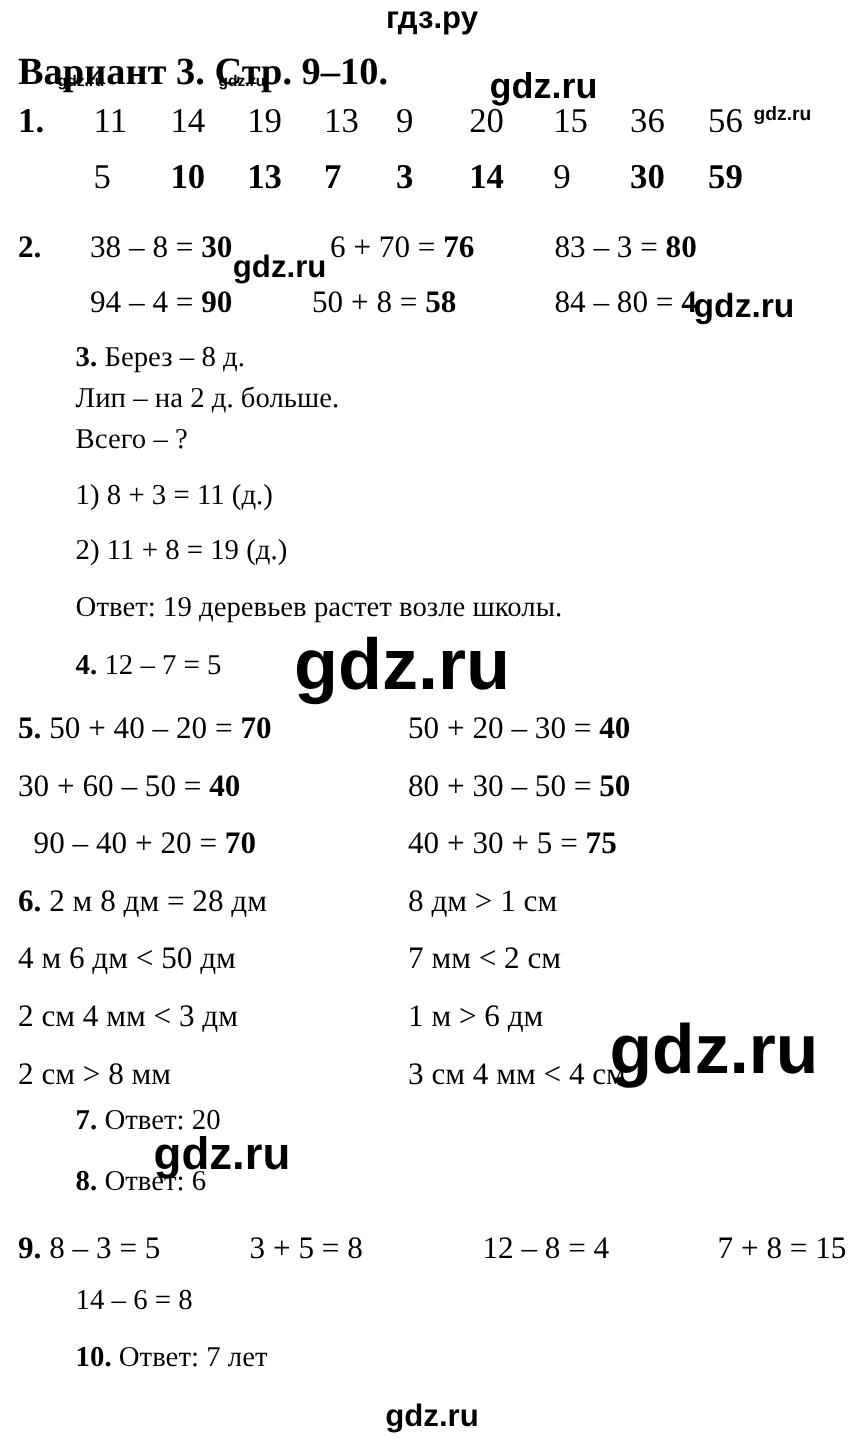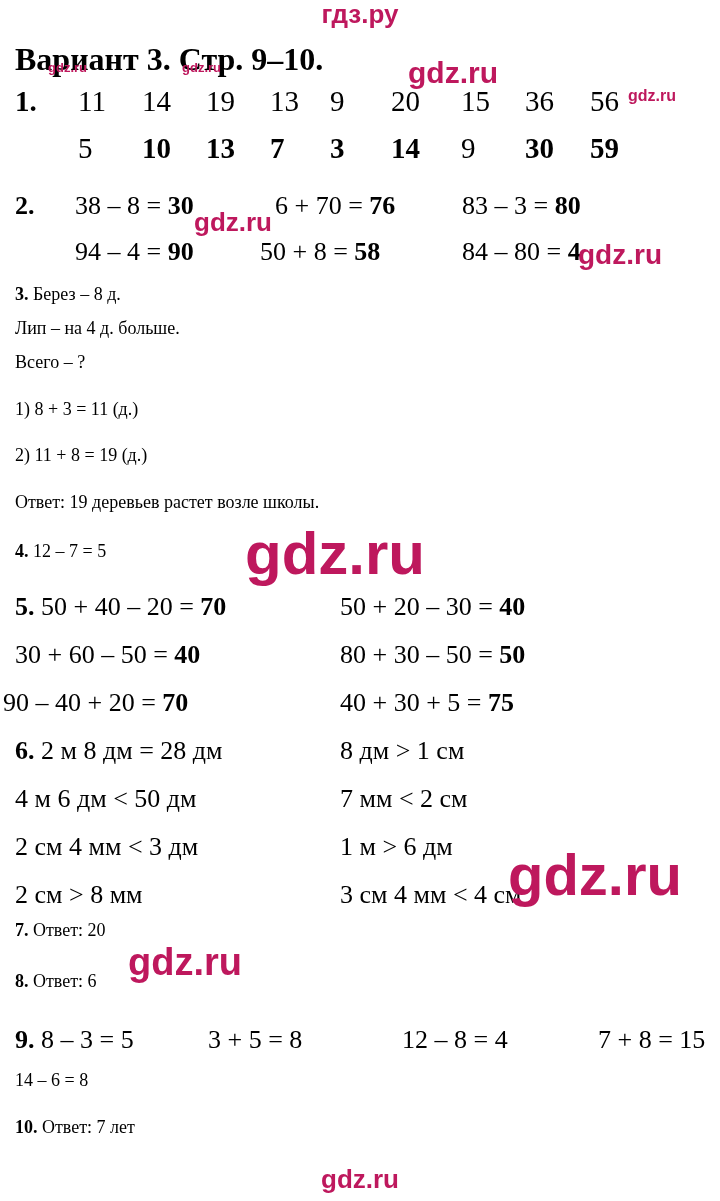--- a/index.html
+++ b/index.html
@@ -1,22 +1,22 @@
 <!DOCTYPE html>
 <html><head>
 <meta charset="utf-8">
 <style>
   html,body{margin:0;padding:0;background:#fff;}
   body{width:720px;height:1201px;position:relative;overflow:hidden;
        font-family:"Liberation Serif",serif;color:#000;}
   .abs{position:absolute;white-space:nowrap;line-height:1.2;}
-  .txt{font-size:18px;}
+  .txt{font-size:24px;margin-left:48px;}
   .lbl{font-weight:bold;}
   .ans{font-weight:bold;}
-  .wm{font-family:"Liberation Sans",sans-serif;font-weight:bold;line-height:1;color:#be185d;}
+  .wm{font-family:"Liberation Sans",sans-serif;font-weight:bold;line-height:1;color:#000000;}
   .center{left:0;width:720px;text-align:center;}
   
   .ex1-row{left:0;width:720px;font-size:29px;}
   .ex1-row span{position:absolute;top:0;}
   .colL{left:15px;font-weight:bold;}
   .c0{left:78px}.c1{left:142px}.c2{left:206px}.c3{left:270px}.c4{left:330px}
   .c5{left:391px}.c6{left:461px}.c7{left:525px}.c8{left:590px}
   .b{font-weight:bold;}
   
   .eqrow{left:0;width:720px;font-size:26px;}
@@ -68,41 +68,41 @@
 <div class="abs eqrow" style="top:236px">
   <span style="left:75px"><span>94 – 4 =</span> <span class="ans">90</span></span>
   <span style="left:260px"><span>50 + 8 =</span> <span class="ans">58</span></span>
   <span style="left:462px"><span>84 – 80 =</span> <span class="ans">4</span></span>
 </div>
 <div class="abs wm" style="top:241px;left:578px;font-size:28px">gdz.ru</div>
 
 <div class="abs txt" style="top:284px;left:15px">
   <span class="lbl">3.</span> <span>Берез – 8 д.</span>
 </div>
-<div class="abs txt" style="top:318px;left:15px">Лип – на 4 д. больше.</div>
+<div class="abs txt" style="top:318px;left:15px">Лип – на 2 д. больше.</div>
 <div class="abs txt" style="top:352px;left:15px">Всего – ?</div>
 <div class="abs txt" style="top:399px;left:15px">1) 8 + 3 = 11 (д.)</div>
 <div class="abs txt" style="top:445px;left:15px">2) 11 + 8 = 19 (д.)</div>
 <div class="abs txt" style="top:492px;left:15px">Ответ: 19 деревьев растет возле школы.</div>
 
 <div class="abs txt" style="top:541px;left:15px">
   <span class="lbl">4.</span> <span>12 – 7 = 5</span>
 </div>
 <div class="abs wm" style="top:524px;left:245px;font-size:60px">gdz.ru</div>
 
 <div class="abs eqrow" style="top:591px">
   <span style="left:15px"><span class="lbl">5.</span> <span>50 + 40 – 20 =</span> <span class="ans">70</span></span>
   <span style="left:340px"><span>50 + 20 – 30 =</span> <span class="ans">40</span></span>
 </div>
 <div class="abs eqrow" style="top:639px">
   <span style="left:15px"><span>30 + 60 – 50 =</span> <span class="ans">40</span></span>
   <span style="left:340px"><span>80 + 30 – 50 =</span> <span class="ans">50</span></span>
 </div>
 <div class="abs eqrow" style="top:687px">
-  <span style="left:3px"><span>90 – 40 + 20 =</span> <span class="ans">70</span></span>
+  <span style="left:28px"><span>90 – 40 + 20 =</span> <span class="ans">70</span></span>
   <span style="left:340px"><span>40 + 30 + 5 =</span> <span class="ans">75</span></span>
 </div>
 
 <div class="abs eqrow" style="top:735px">
   <span style="left:15px"><span class="lbl">6.</span> <span>2 м 8 дм = 28 дм</span></span>
   <span style="left:340px">8 дм &gt; 1 см</span>
 </div>
 <div class="abs eqrow" style="top:783px">
   <span style="left:15px">4 м 6 дм &lt; 50 дм</span>
   <span style="left:340px">7 мм &lt; 2 см</span>

